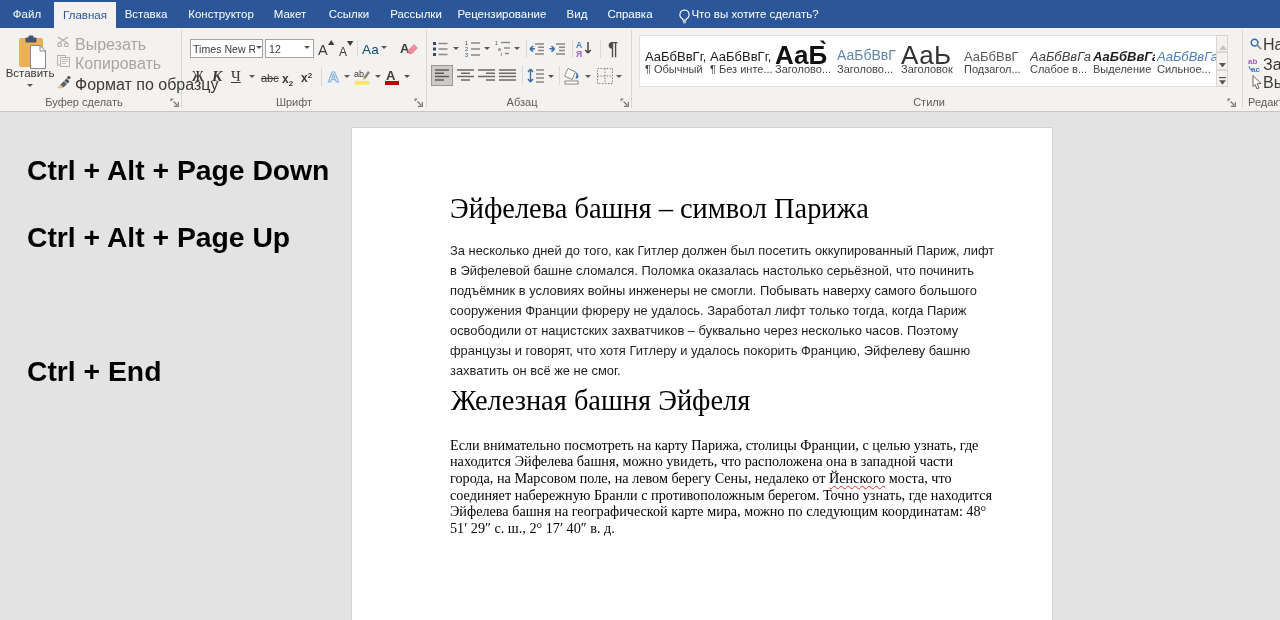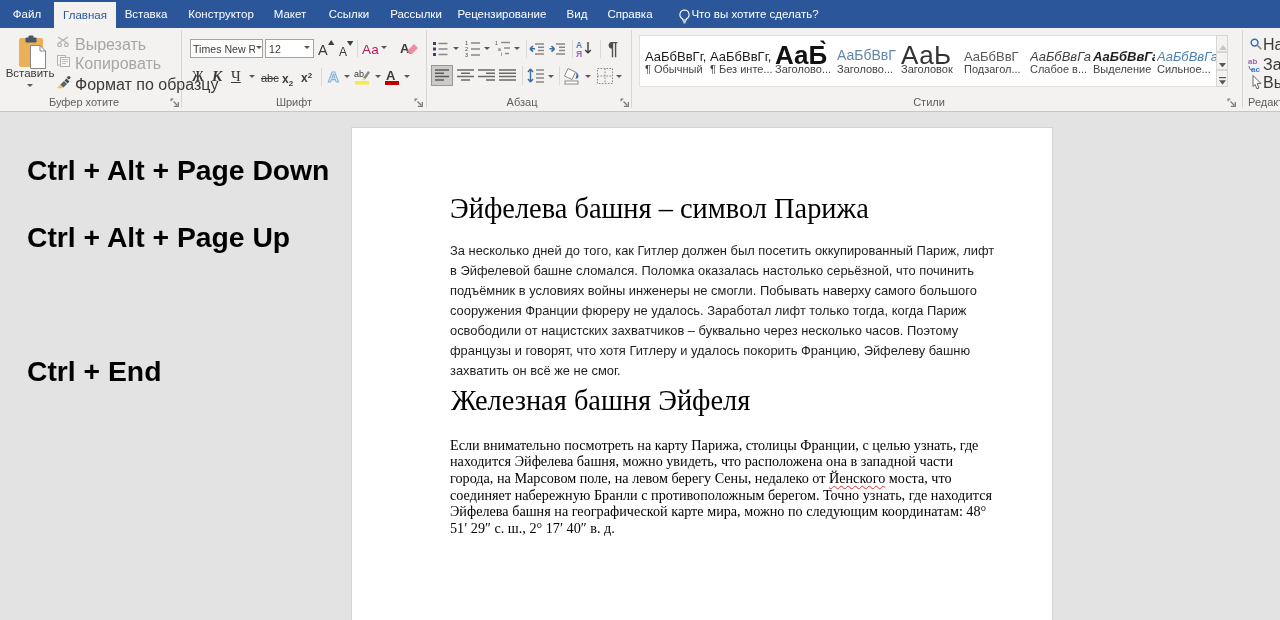--- a/index.html
+++ b/index.html
@@ -76,38 +76,38 @@
     <path d="M5 4.5 h6 M5 6.5 h6 M5 8.5 h4" stroke="#b4b2b0" stroke-width="0.8"></path>
   </svg>
   <div class="btntxt dis" style="left:75px;top:26.5px">Копировать</div>
   <svg class="abs" style="left:56px;top:47px" width="15" height="14" viewBox="0 0 15 14">
     <path d="M1 13 L5 9 L8 12 L4.5 13.5 Z" fill="#e6c17c"></path>
     <path d="M4.5 9.5 L8 6 L11 9 L7.5 12.5 Z" fill="#5a6268"></path>
     <path d="M8.5 5.5 L10.5 3.5 L13.5 6.5 L11.5 8.5 Z" fill="#474f55"></path>
     <circle cx="12.8" cy="2.6" r="1.7" fill="#474f55"></circle>
   </svg>
   <div class="btntxt" style="left:75px;top:48px">Формат по образцу</div>
-  <div class="glabel" style="left:84px">Буфер хотите</div>
+  <div class="glabel" style="left:84px">Буфер сделать</div>
 
   <div class="abs" style="left:190px;top:11px;width:73px;height:19px;background:#fff;border:1px solid #a5a3a1"></div>
   <div class="btntxt" style="left:193px;top:15px;font-size:10.6px;width:62px;overflow:hidden">Times New R</div>
   <div class="dd" style="left:256px;top:18px"></div>
   <div class="abs" style="left:265px;top:11px;width:49px;height:19px;background:#fff;border:1px solid #a5a3a1"></div>
   <div class="btntxt" style="left:269px;top:15px;font-size:10.6px">12</div>
   <div class="dd" style="left:304px;top:18px"></div>
   <div class="btntxt" style="left:318px;top:14px;font-size:14.5px;color:#3b3a39">А</div>
   <svg class="abs" style="left:328px;top:12px" width="7" height="6" viewBox="0 0 7 6">
       <path d="M0 5 L3.2 0 L6.4 5 Z" fill="#3f3e3d"></path>
     </svg>
   <div class="btntxt" style="left:339px;top:16.5px;font-size:12px;color:#3b3a39">А</div>
   <svg class="abs" style="left:347px;top:13px" width="7" height="6" viewBox="0 0 7 6">
       <path d="M0 0 L3.2 5 L6.4 0 Z" fill="#3f3e3d"></path>
     </svg>
   <div class="abs" style="left:357px;top:12px;width:1px;height:17px;background:#dbd9d7"></div>
-  <div class="btntxt" style="left:362px;top:14px;font-size:13.5px;color:#be185d">Аа</div>
+  <div class="btntxt" style="left:362px;top:14px;font-size:13.5px;color:#0c4a6e">Аа</div>
   <div class="dd" style="left:381px;top:18px"></div>
   <div class="btntxt" style="left:400px;top:13px;font-size:13px;font-weight:bold;color:#3b3a39">А</div>
   <svg class="abs" style="left:406px;top:13px" width="13" height="13" viewBox="0 0 13 13">
       <path d="M2 9 L8 3 L12 7 L6 13 Z" fill="#ee8e9e"></path>
       <path d="M2 9 L6 13 L3.5 13 L0.8 10.2 Z" fill="#d6717f"></path>
     </svg>
 
   <div class="btntxt" style="left:192px;top:40px;font-size:15px;font-weight:bold;font-family:'Liberation Serif',serif;color:#3b3a39;transform:scaleX(0.78);transform-origin:left center">Ж</div>
   <div class="btntxt" style="left:212px;top:40px;font-size:15px;font-weight:bold;font-style:italic;font-family:'Liberation Serif',serif;color:#3b3a39">К</div>
   <div class="btntxt" style="left:231px;top:40px;font-size:15px;font-family:'Liberation Serif',serif;color:#3b3a39;text-decoration:underline">Ч</div>

